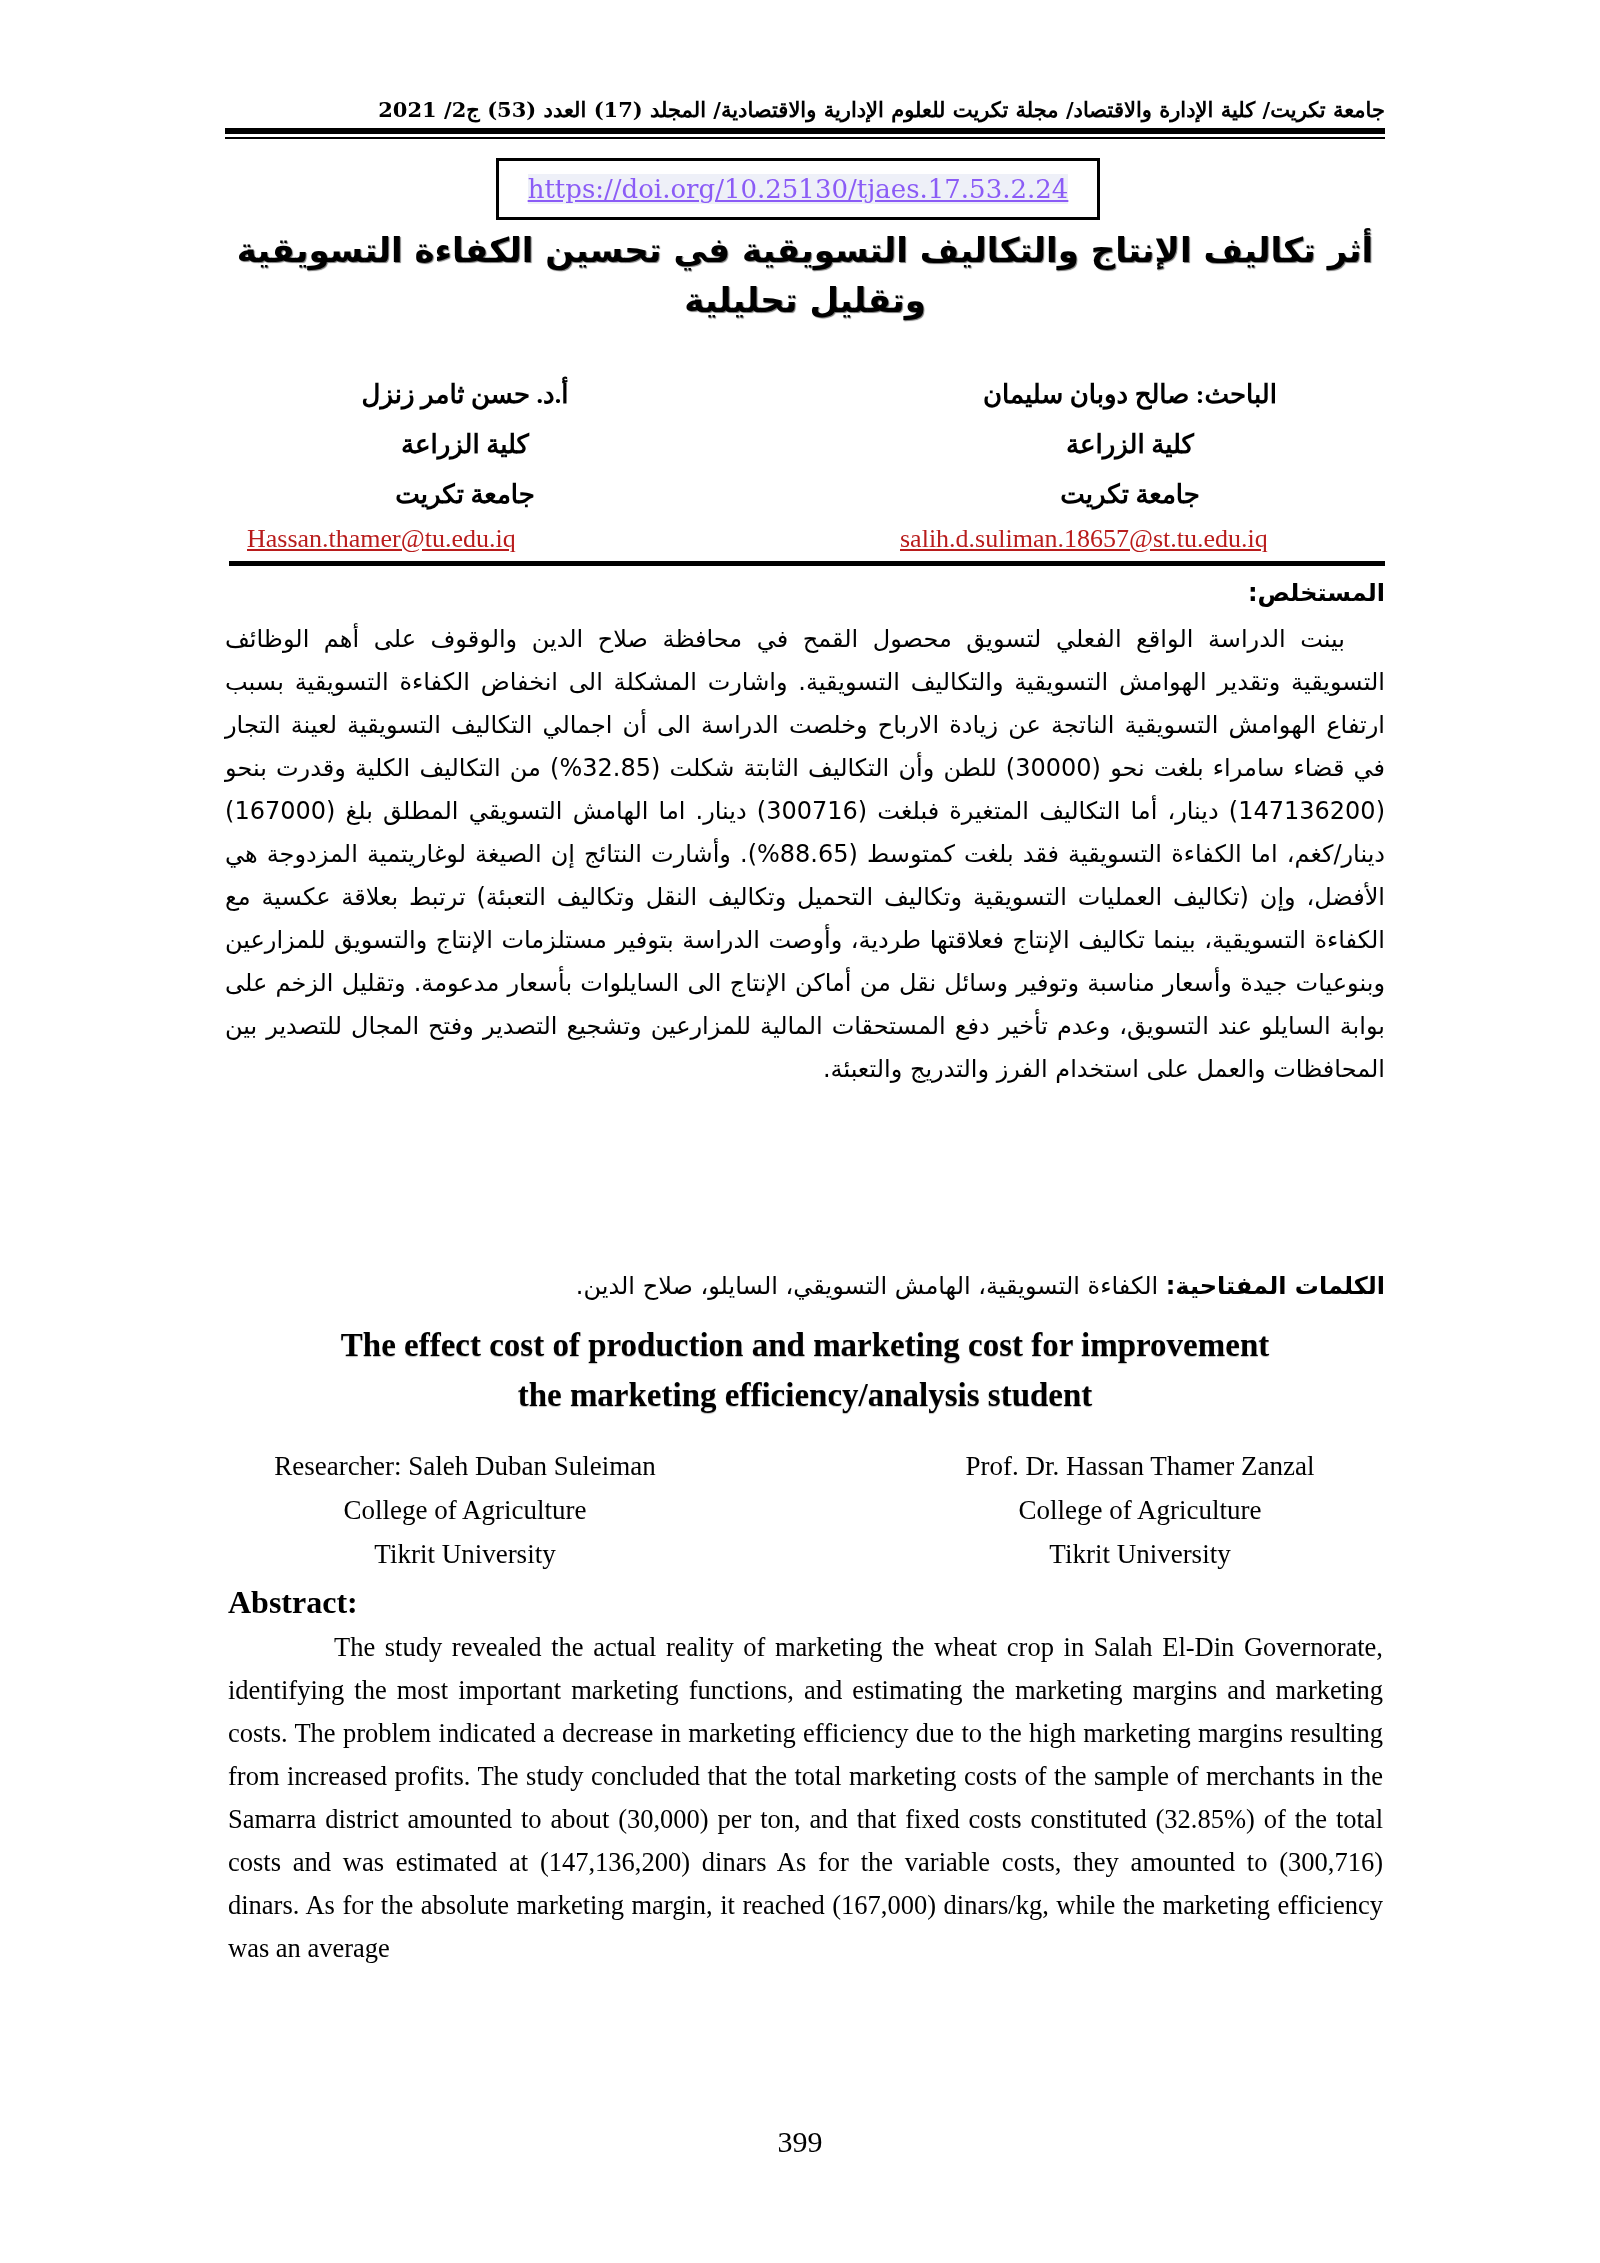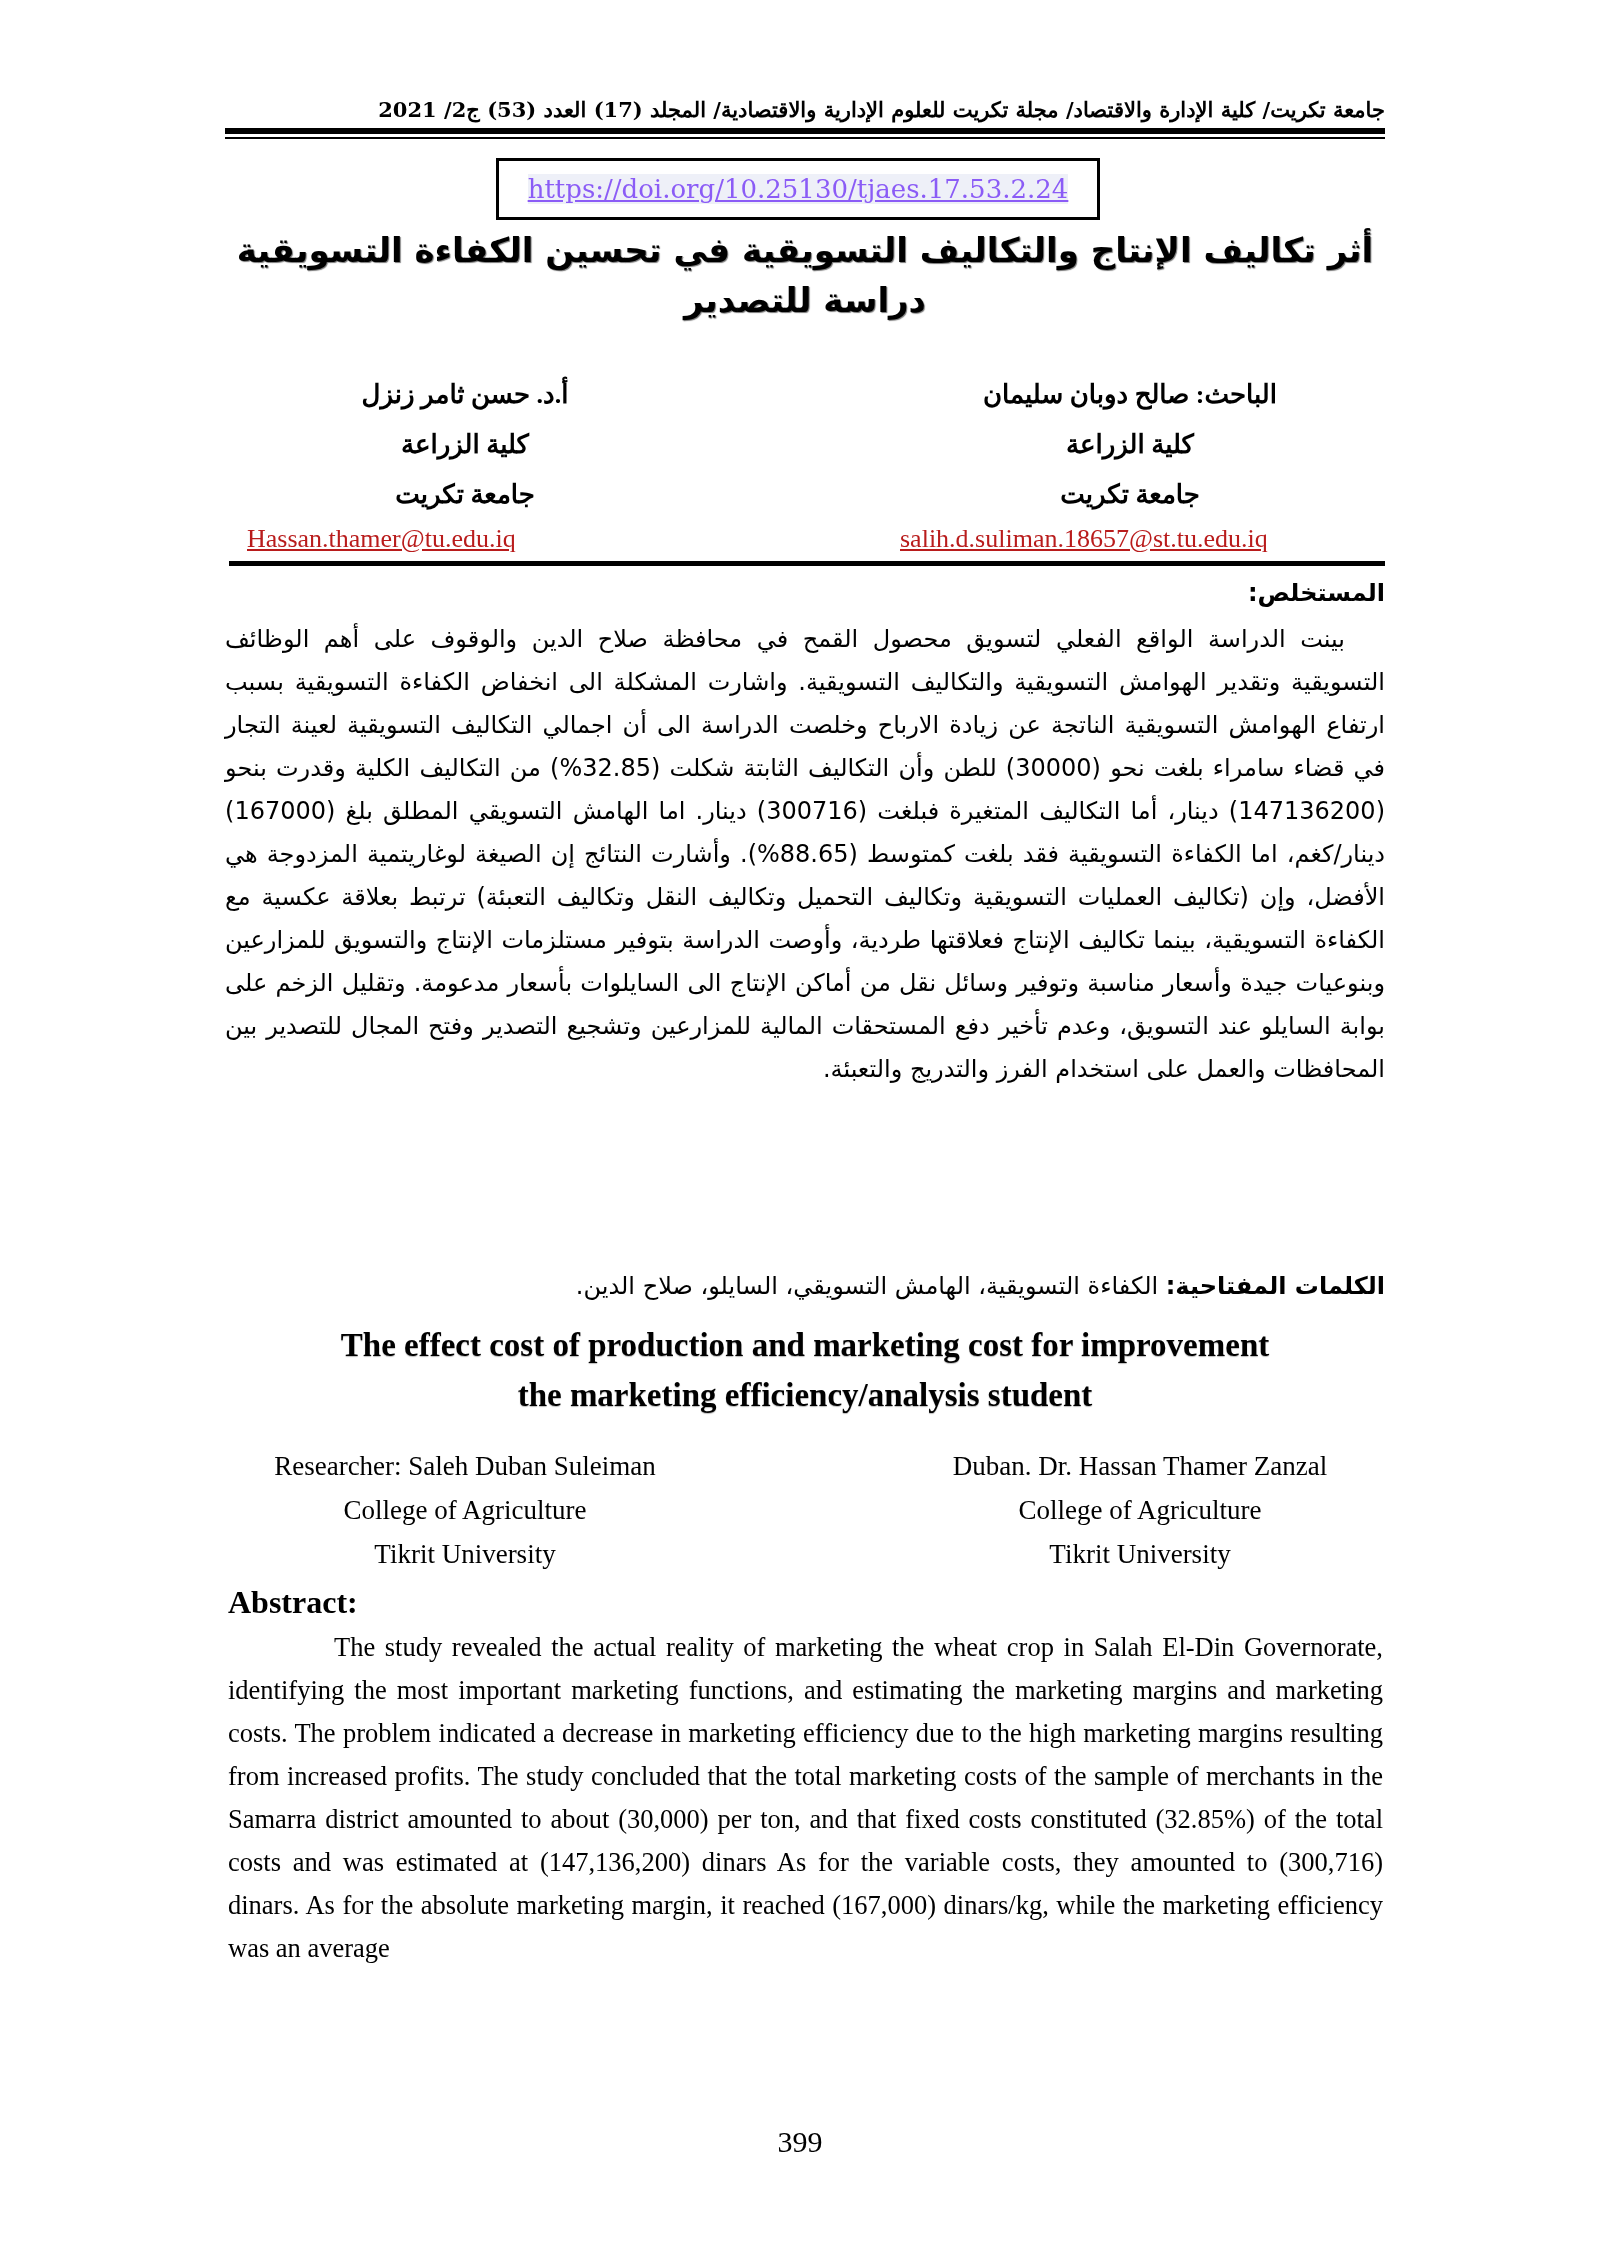--- a/index.html
+++ b/index.html
@@ -98,21 +98,21 @@
   <div class="header-text">جامعة تكريت/ كلية الإدارة والاقتصاد/ مجلة تكريت للعلوم الإدارية والاقتصادية/ المجلد (17) العدد (53) ج2/ 2021</div>
   <div class="header-rule-thick"></div>
   <div class="header-rule-thin"></div>
 
   <div class="doi-box">
     <span class="doi-link">https://doi.org/10.25130/tjaes.17.53.2.24</span>
   </div>
 
   <div class="title-ar">
     <div>أثر تكاليف الإنتاج والتكاليف التسويقية في تحسين الكفاءة التسويقية</div>
-    <div>دراسة للتصدير</div>
+    <div>وتقليل تحليلية</div>
   </div>
 
   <div class="author-block a1">
     <div>الباحث: صالح دوبان سليمان</div>
     <div>كلية الزراعة</div>
     <div>جامعة تكريت</div>
   </div>
   <div class="author-block a2">
     <div>أ.د. حسن ثامر زنزل</div>
     <div>كلية الزراعة</div>
@@ -135,21 +135,21 @@
     <div>The effect cost of  production and marketing cost for improvement</div>
     <div>the marketing efficiency/analysis student</div>
   </div>
 
   <div class="author-en l">
     <div>Researcher: Saleh Duban Suleiman</div>
     <div>College of Agriculture</div>
     <div>Tikrit University</div>
   </div>
   <div class="author-en r">
-    <div>Duban. Dr. Hassan Thamer Zanzal</div>
+    <div>Prof. Dr. Hassan Thamer Zanzal</div>
     <div>College of Agriculture</div>
     <div>Tikrit University</div>
   </div>
 
   <div class="abstract-en-label">Abstract:</div>
   <div class="abstract-en"><span class="indent"></span><span>The study revealed the actual reality of marketing the wheat crop in Salah El-Din Governorate, identifying the most important marketing functions, and estimating the marketing margins and marketing costs. The problem indicated a decrease in marketing efficiency due to the high marketing margins resulting from increased profits. The study concluded that the total marketing costs of the sample of merchants in the Samarra district amounted to about (30,000) per ton, and that fixed costs constituted (32.85%) of the total costs and was estimated at (147,136,200) dinars As for the variable costs, they amounted to (300,716) dinars. As for the absolute marketing margin, it reached (167,000) dinars/kg, while the marketing efficiency was an average</span></div>
 
   <div class="page-number">399</div>
 </div>
 

